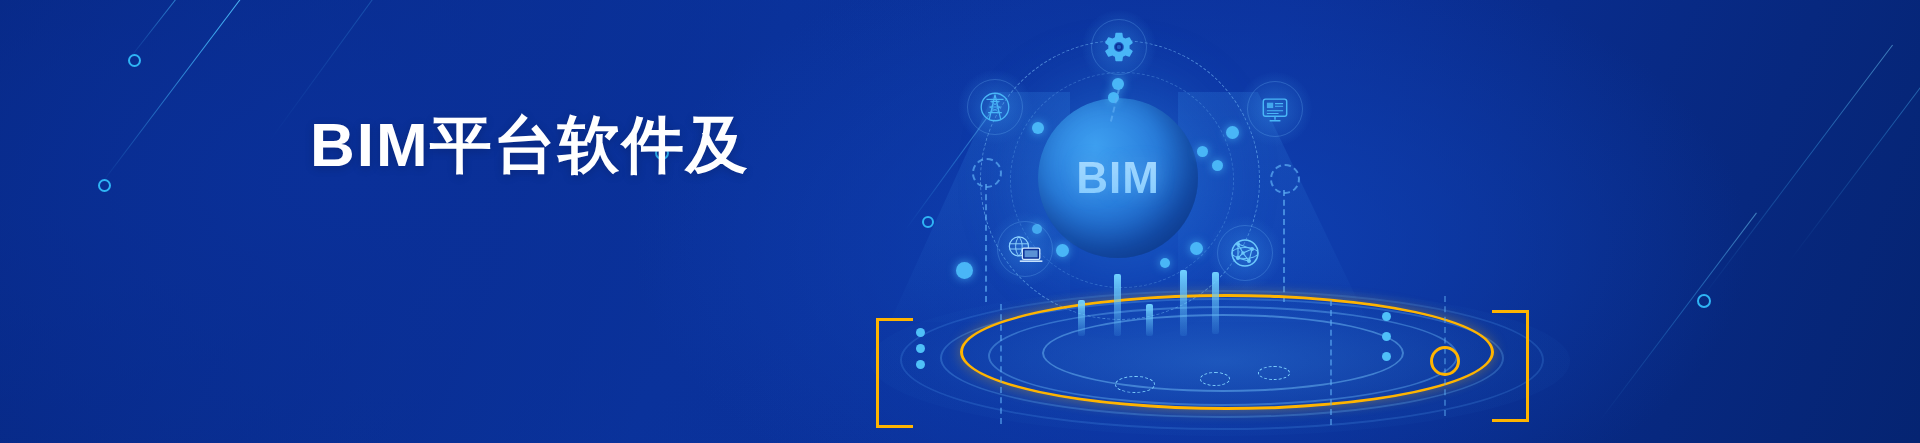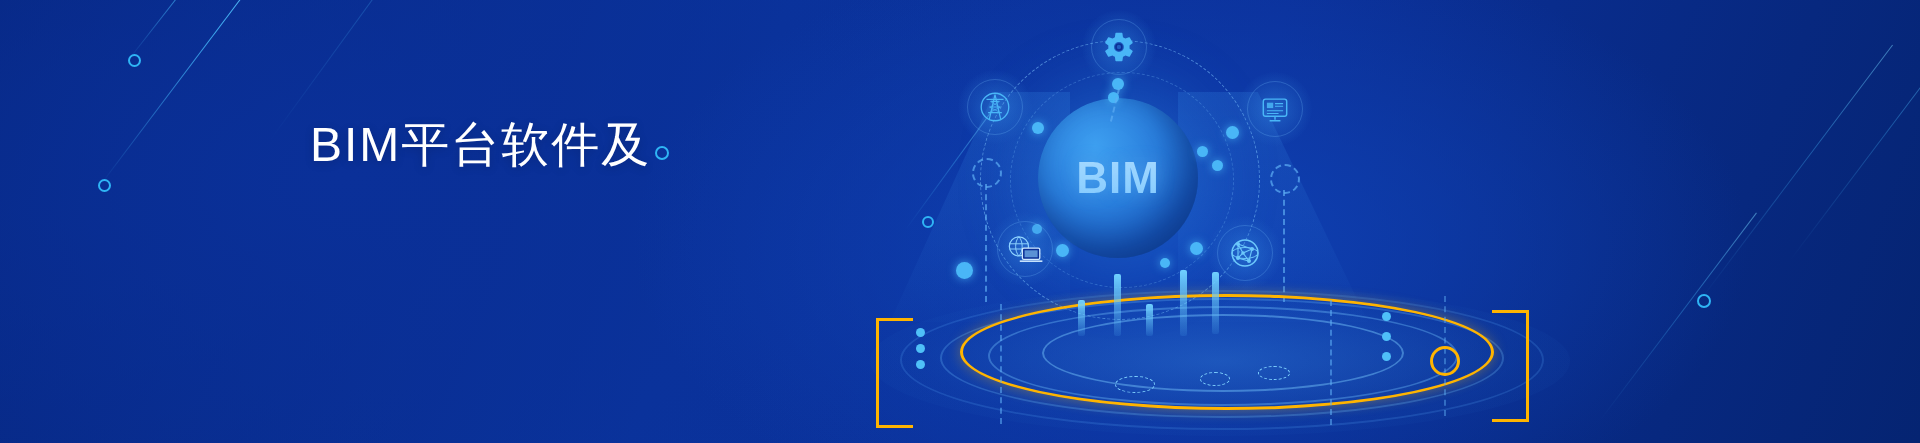--- a/index.html
+++ b/index.html
@@ -41,23 +41,23 @@
   }
   
   #headline {
     position: absolute;
     left: 310px;
     top: 108px;
     color: #ffffff;
     letter-spacing: 2px;
   }
   #headline .line {
-    font-size: 48px;
+    font-size: 62px;
     line-height: 74px;
-    font-weight: 400;
+    font-weight: 700;
     white-space: nowrap;
     text-shadow: 0 2px 10px rgba(0,0,0,0.18);
   }
   
   #stage {
     position: absolute;
     left: 860px;
     top: 0;
     width: 1060px;
     height: 443px;

